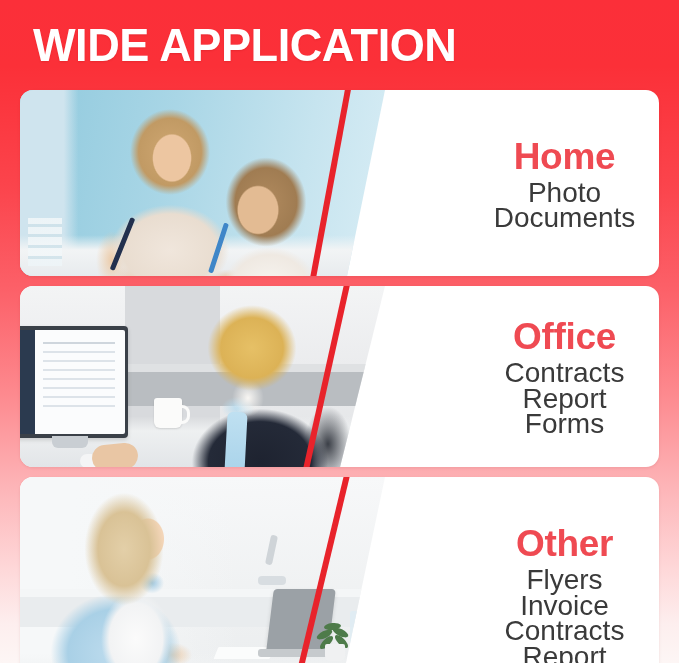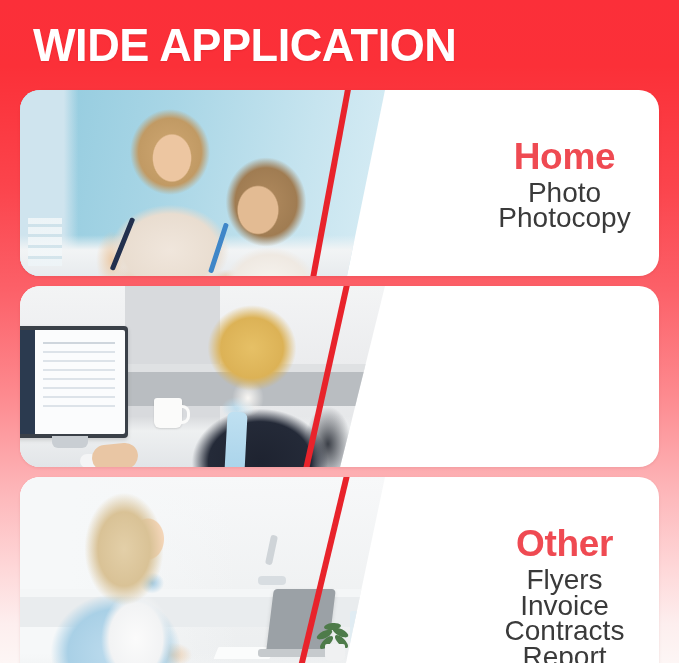--- a/index.html
+++ b/index.html
@@ -48,21 +48,21 @@
     white-space: nowrap;
     text-shadow: 0 1px 2px rgba(150, 0, 0, 0.18);
   }
 
   
   .card {
     position: absolute;
     left: 20px;
     width: 639px;
     background: #ffffff;
-    border-radius: 20px;
+    border-radius: 13px;
     overflow: hidden;
     box-shadow: 0 1px 3px rgba(130, 20, 20, 0.10);
   }
   .card-1 { top: 90px;  height: 186px; }
   .card-2 { top: 286px; height: 181px; }
   .card-3 { top: 477px; height: 238px; }
 
   
   .photo {
     position: absolute;
@@ -327,37 +327,45 @@
     <div class="photo photo-home">
       <div class="books"></div>
       <div class="pen1"></div>
       <div class="pen2"></div>
     </div>
     <div class="divider"></div>
     <div class="text-pane">
       <div class="heading">Home</div>
       <ul class="item-list">
         <li>Photo</li>
-        <li>Photocopy</li>
+        <li>Documents</li>
       </ul>
     </div>
   </div>
 
   <div class="card card-2">
     <div class="photo photo-office">
       <div class="monitor">
         <div class="screen"></div>
       </div>
       <div class="stand"></div>
       <div class="mug"></div>
       <div class="scarf"></div>
       <div class="mouse"></div>
       <div class="hand"></div>
     </div>
     <div class="divider"></div>
+    <div class="text-pane">
+      <div class="heading">Office</div>
+      <ul class="item-list">
+        <li>Contracts</li>
+        <li>Report</li>
+        <li>Forms</li>
+      </ul>
+    </div>
   </div>
 
   <div class="card card-3">
     <div class="photo photo-other">
       <div class="microscope"></div>
       <div class="papers"></div>
       <div class="laptop"></div>
       <div class="laptop-base"></div>
       <div class="glass1"></div>
       <div class="glass2"></div>

